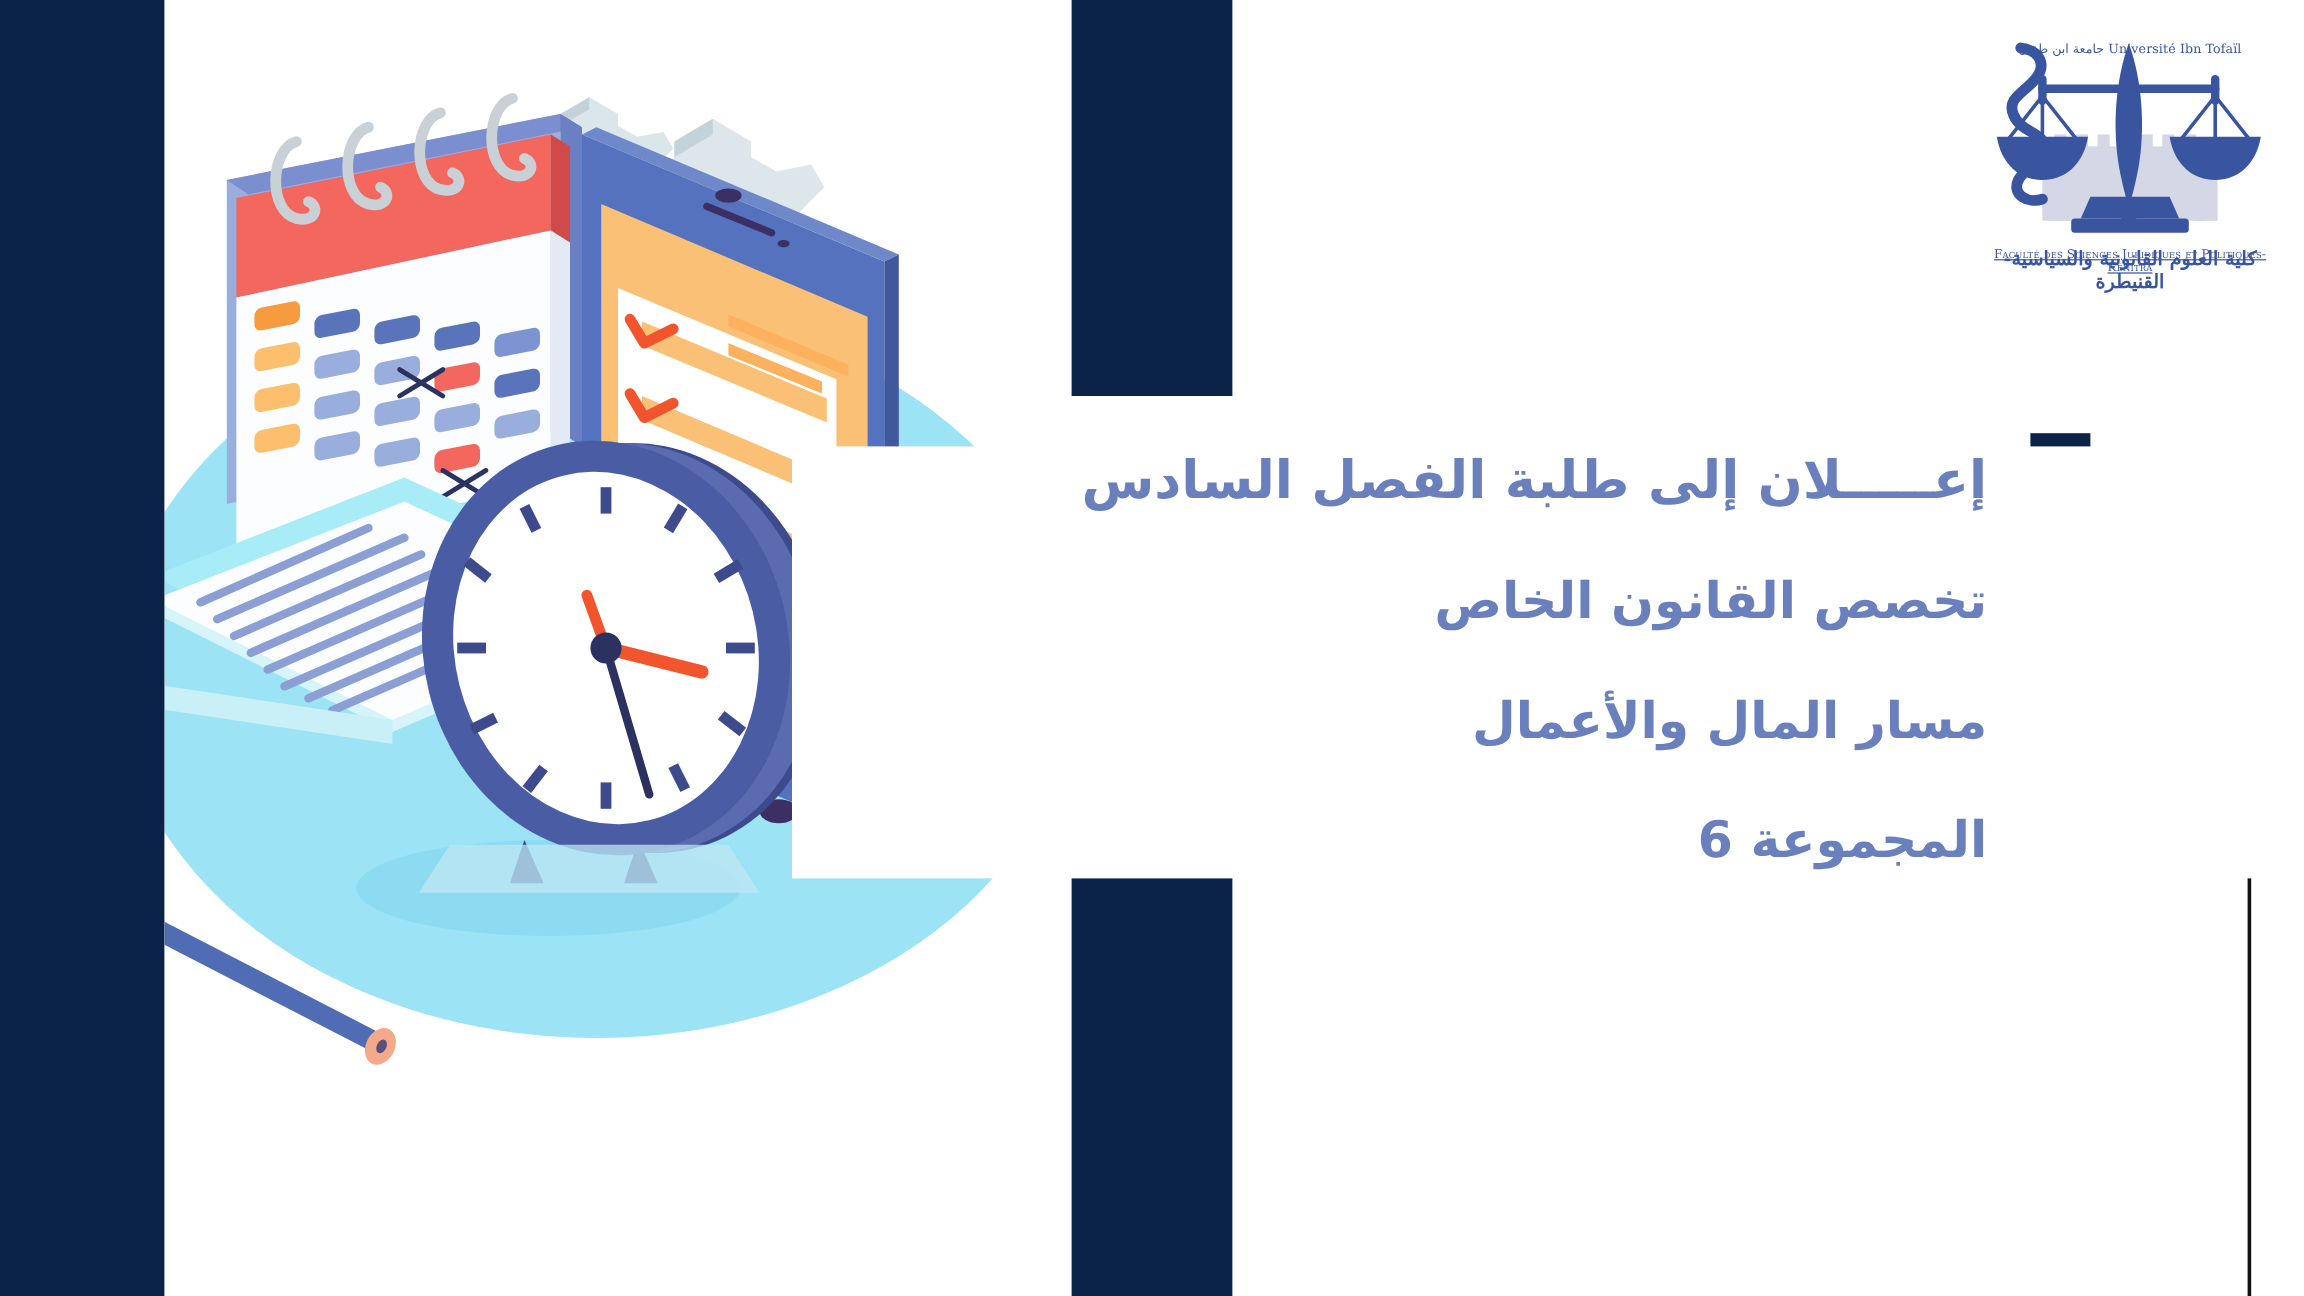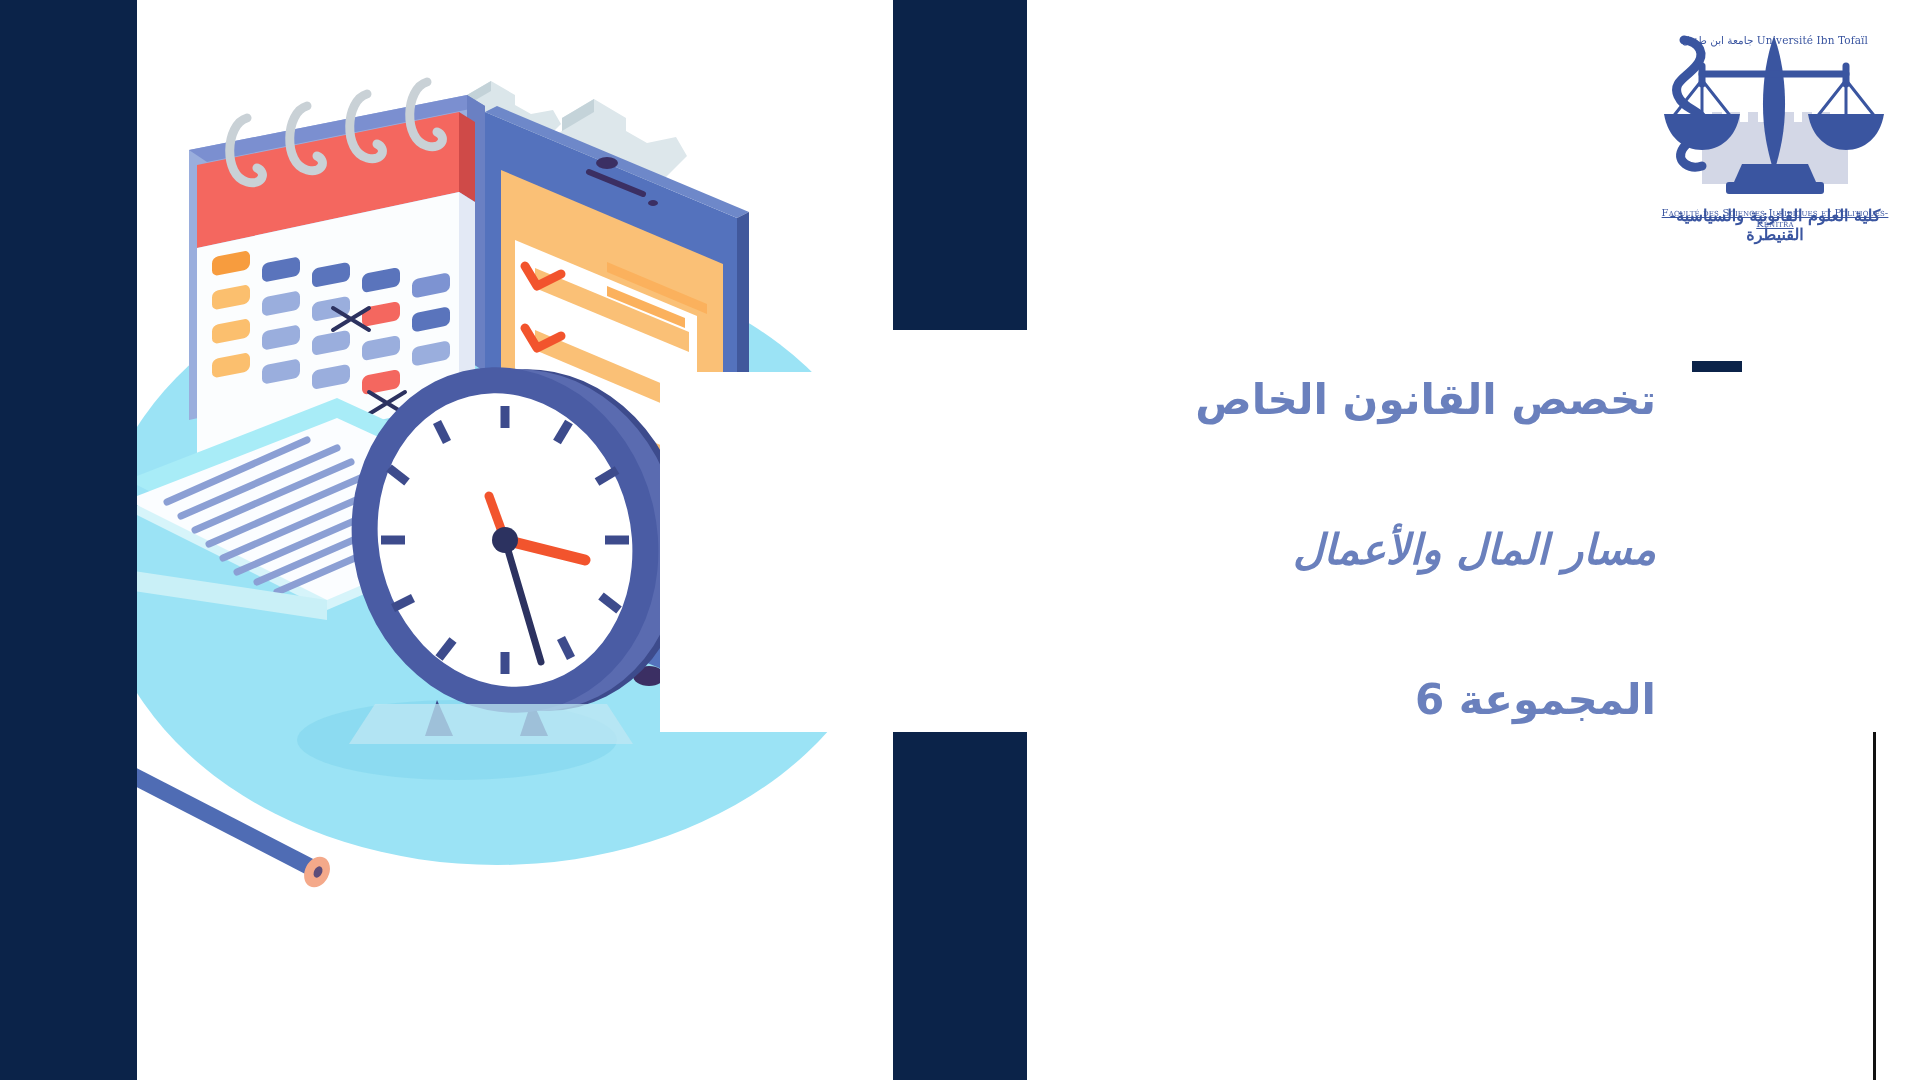--- a/index.html
+++ b/index.html
@@ -29,21 +29,21 @@
 
   #title-block { position:absolute; left:660px; top:372px; width:1000px; height:360px;
                  display:flex; flex-direction:column; justify-content:space-between;
                  padding:6px 4px 10px 0; text-align:right; direction:rtl; }
 
   .title-line { color:#6a80bd; font-weight:bold; line-height:1.05;
                 font-family:"DejaVu Sans","Liberation Sans",sans-serif;
                 white-space:nowrap; }
   #title-line-1 { font-size:44px; letter-spacing:0px; }
   #title-line-2 { font-size:42px; padding-left:96px; }
-  #title-line-3 { font-size:42px; padding-left:120px;font-style:italic; }
+  #title-line-3 { font-size:42px; padding-left:120px; }
   #title-line-4 { font-size:42px; padding-left:240px; }
 
   
   #footer { position:absolute; left:1100px; top:955px; width:680px;
             text-align:center; direction:rtl; color:#000000; font-weight:bold;
             line-height:1.12; }
   #footer-season { font-size:39px; display:block; }
   #footer-years  { font-size:39px; display:block; direction:ltr; }
 
   
@@ -221,20 +221,21 @@
 
   <div class="navy-bar" id="bar-left"></div>
   <div class="navy-bar" id="bar-mid-top"></div>
   <div class="navy-bar" id="bar-mid-bot"></div>
   <div class="navy-bar" id="bar-right"></div>
   <div id="rule-right"></div>
 
   <div id="title-card"></div>
 
   <div id="title-block">
+    <div class="title-line" id="title-line-1">إعـــــلان إلى طلبة الفصل السادس</div>
     <div class="title-line" id="title-line-2">تخصص القانون الخاص</div>
     <div class="title-line" id="title-line-3">مسار المال والأعمال</div>
     <div class="title-line" id="title-line-4">المجموعة 6</div>
   </div>
 
   <div id="footer">
   </div>
 
   <div id="logo">
     <div class="logo-caption" id="logo-top-line">Université Ibn Tofaïl   جامعة ابن طفيل</div>

